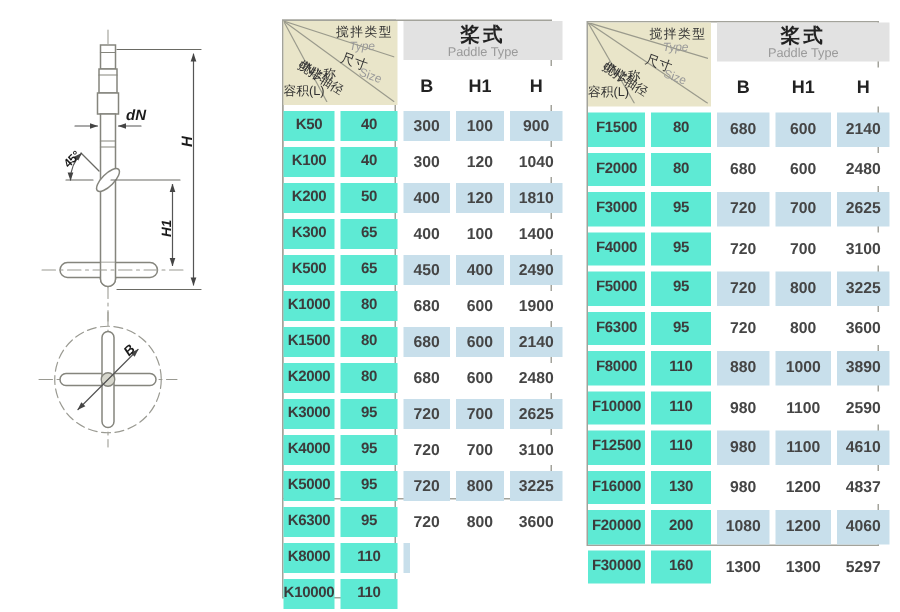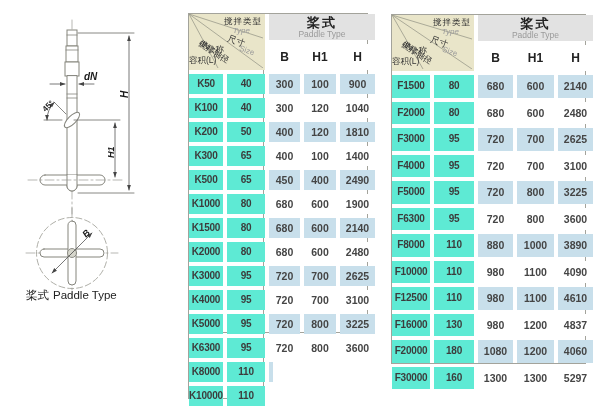--- a/index.html
+++ b/index.html
@@ -108,23 +108,20 @@
         <circle cx="72" cy="253" r="35.5" fill="none" stroke="#9a9a92" stroke-width="0.8" stroke-dasharray="6 3"></circle>
         <rect x="40" y="249" width="64" height="8" rx="4" fill="#ffffff" stroke="#85857d" stroke-width="1"></rect>
         <rect x="68" y="221" width="8" height="64" rx="4" fill="#ffffff" stroke="#85857d" stroke-width="1"></rect>
         <circle cx="72" cy="253" r="4.5" fill="#d6d6cc" stroke="#85857d" stroke-width="0.9"></circle>
         <line x1="69" y1="256" x2="75" y2="250" stroke="#85857d" stroke-width="0.6"></line>
 
         <line x1="52" y1="273" x2="92" y2="233" stroke="#555" stroke-width="0.8" marker-start="url(#arr)" marker-end="url(#arr)"></line>
         <text x="84" y="237" transform="rotate(-45 86 235)" font-size="9" font-weight="bold" font-style="italic" fill="#1a1a1a">B</text>
       </g>
     </svg>
-    <div class="caption">
-      <span class="cn">桨式</span><span>Paddle Type</span>
-    </div>
   </div>
 
   <div class="tablewrap t1">
     <div class="brect brect-a"></div>
     <div class="brect brect-b"></div>
     <div class="grid grid1">
       <div class="cell diag">
         <svg width="74" height="54" viewBox="0 0 74 54">
           <line x1="0" y1="0" x2="74" y2="24" stroke="#9a9a8c" stroke-width="0.8"></line>
           <line x1="0" y1="0" x2="74" y2="54" stroke="#9a9a8c" stroke-width="0.8"></line>
@@ -285,33 +282,33 @@
         <div class="cell white">3600</div>
         <div class="cell khaki">F8000</div>
         <div class="cell khaki">110</div>
         <div class="cell blue">880</div>
         <div class="cell blue">1000</div>
         <div class="cell blue">3890</div>
         <div class="cell khaki">F10000</div>
         <div class="cell khaki">110</div>
         <div class="cell white">980</div>
         <div class="cell white">1100</div>
-        <div class="cell white">4090</div>
+        <div class="cell white">2590</div>
         <div class="cell khaki">F12500</div>
         <div class="cell khaki">110</div>
         <div class="cell blue">980</div>
         <div class="cell blue">1100</div>
         <div class="cell blue">4610</div>
         <div class="cell khaki">F16000</div>
         <div class="cell khaki">130</div>
         <div class="cell white">980</div>
         <div class="cell white">1200</div>
         <div class="cell white">4837</div>
         <div class="cell khaki">F20000</div>
-        <div class="cell khaki">180</div>
+        <div class="cell khaki">200</div>
         <div class="cell blue">1080</div>
         <div class="cell blue">1200</div>
         <div class="cell blue">4060</div>
         <div class="cell khaki">F30000</div>
         <div class="cell khaki">160</div>
         <div class="cell white">1300</div>
         <div class="cell white">1300</div>
         <div class="cell white">5297</div>
       </div>
   </div>

